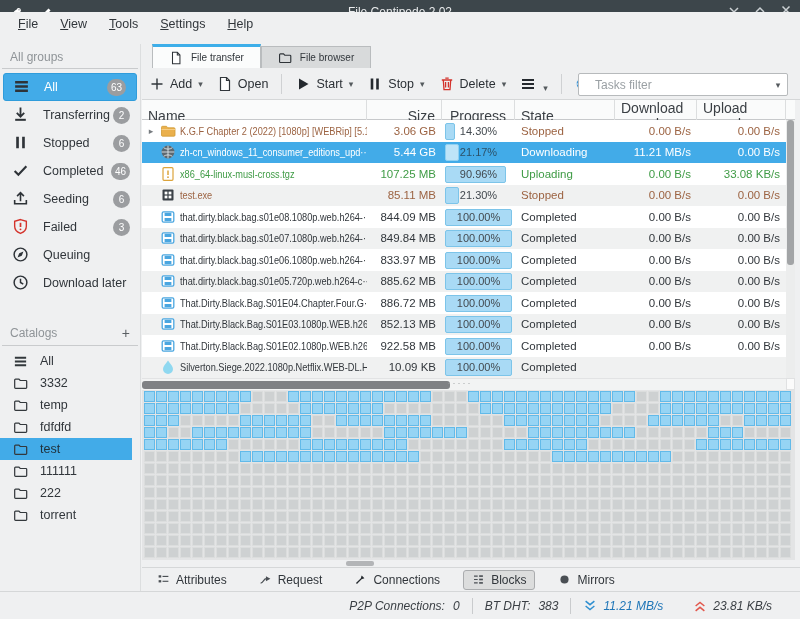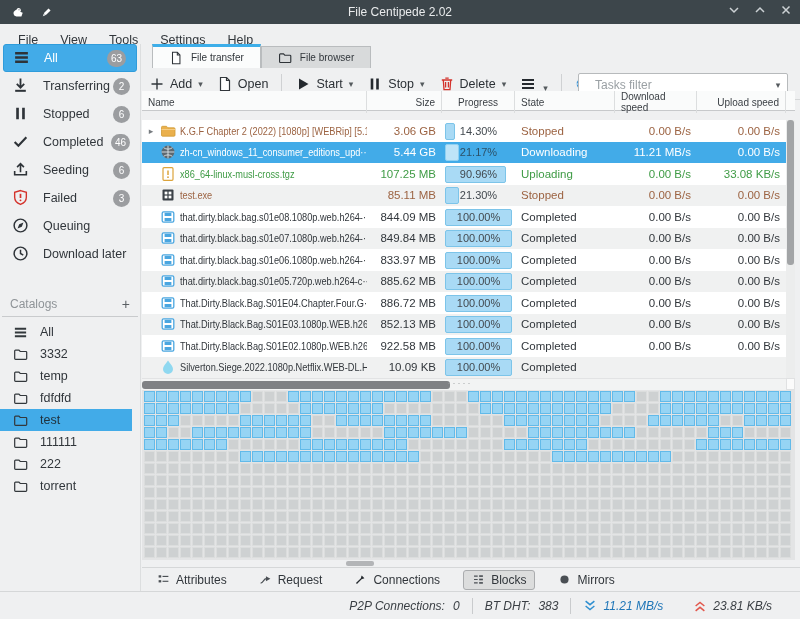--- a/index.html
+++ b/index.html
@@ -9,21 +9,21 @@
   
   .titlebar { position:absolute; left:0; top:0; width:800px; height:24px; background:#3d464b; display:flex; align-items:center; }
   .tb-icon { width:16px; height:14px; margin-left:12px; display:inline-flex; align-items:center; }
   .tb-icon svg { width:13px; height:13px; }
   .tb-title { position:absolute; left:0; width:100%; text-align:center; color:#e9ebec; font-size:12px; }
   .tb-controls { position:absolute; right:8px; top:0; height:20px; display:flex; align-items:center; gap:14px; }
   .tb-controls span { display:inline-flex; width:12px; height:12px; cursor:default; }
   .tb-controls svg { width:12px; height:12px; }
 
   
-  .menubar { position:absolute; left:0; top:28px; width:800px; height:24px; display:flex; align-items:center; padding-left:8px; gap:2px; background:#eff0f1; }
+  .menubar { position:absolute; left:0; top:12px; width:800px; height:24px; display:flex; align-items:center; padding-left:8px; gap:2px; background:#eff0f1; }
   .menu-item { padding:3px 10px; font-size:12.5px; color:#31363b; }
   .menu-item u { text-decoration:underline; }
 
   
   .sidebar { position:absolute; left:0; top:44px; width:141px; height:575px; background:#eff0f1; border-right:1px solid #dcdedf; }
   .side-caption { color:#8f9498; font-size:12px; padding:6px 0 4px 8px; border-bottom:1px solid #c9cbcd; margin:0 2px 4px 2px; display:flex; align-items:center; }
   .side-caption .plus { margin-left:auto; margin-right:8px; color:#5a5f63; font-size:14px; }
   .group-item { height:28px; display:flex; align-items:center; padding-left:12px; position:relative; }
   .group-item .gicon { width:18px; height:18px; display:inline-flex; color:#2e3338; }
   .group-item .gicon svg { width:17px; height:17px; }
@@ -52,21 +52,21 @@
   .tbtn .icon16 svg { width:16px; height:16px; }
   .caret { font-size:9px; color:#555a5e; margin-left:1px; }
   .tsep { width:1px; height:20px; background:#cfd1d3; margin:0 6px; }
   .menu-caret-stack { display:inline-flex; flex-direction:column; align-items:center; line-height:6px; margin-left:1px; margin-top:8px; }
   .filter-combo { position:absolute; left:436px; top:5px; width:210px; height:23px; background:#fff; border:1px solid #b7babc; border-radius:2px; display:flex; align-items:center;padding-left:9px; }
   .filter-combo input { border:none; outline:none; flex:1; height:100%; padding:0 7px; font-size:12px; font-family:"Liberation Sans",sans-serif; color:#31363b; background:transparent; }
   .filter-combo input::placeholder { color:#9aa0a4; }
   .combo-arrow { width:18px; text-align:center; color:#555a5e; font-size:9px; }
 
   
-  .thead { position:absolute; left:142px; top:91px; width:653px; height:20px; background:#fafbfb; border-bottom:1px solid #c7c9cb; display:grid; grid-template-columns:225px 75px 73px 100px 82px 89px 9px; font-size:10px; color:#3a3f44; }
+  .thead { position:absolute; left:142px; top:100px; width:653px; height:20px; background:#fafbfb; border-bottom:1px solid #c7c9cb; display:grid; grid-template-columns:225px 75px 73px 100px 82px 89px 9px; font-size:14px; color:#3a3f44; }
   .thead .hcell { display:flex; align-items:center; padding:0 6px; border-right:1px solid #dcdedf; }
   .thead .r { justify-content:flex-end; }
   .tbody { position:absolute; left:142px; top:120px; width:644px; height:258px; background:#fff; overflow:hidden; }
   .trow { height:21.5px; display:grid; grid-template-columns:225px 75px 73px 100px 82px 89px; align-items:center; font-size:11.5px; color:#31363b; }
   .trow.alt { background:#f0f1f1; }
   .trow.selected { background:#42abe8; color:#fff; }
   .trow.st-stopped { color:#9c6342; }
   .trow.st-uploading { color:#3f9b45; }
   .trow.selected.st-any { color:#fff; }
   .cell { padding:0 6px; white-space:nowrap; overflow:hidden; }
@@ -154,20 +154,23 @@
 
 <div class="menubar" id="menubar">
     <span class="menu-item"><u>F</u>ile</span>
     <span class="menu-item"><u>V</u>iew</span>
     <span class="menu-item"><u>T</u>ools</span>
     <span class="menu-item"><u>S</u>ettings</span>
     <span class="menu-item"><u>H</u>elp</span>
   </div>
 
 <div class="sidebar">
+  <div class="side-caption">
+    <span>All groups</span>
+  </div>
   <div id="groups">
       <div class="group-item selected">
         <span class="gicon">
           <svg viewBox="0 0 16 16">
             <path d="M2 4h12M2 8h12M2 12h12" stroke="currentColor" stroke-width="2.2" fill="none"></path>
           </svg>
         </span>
         <span class="glabel">All</span>
         <span class="badge">63</span>
       </div>

